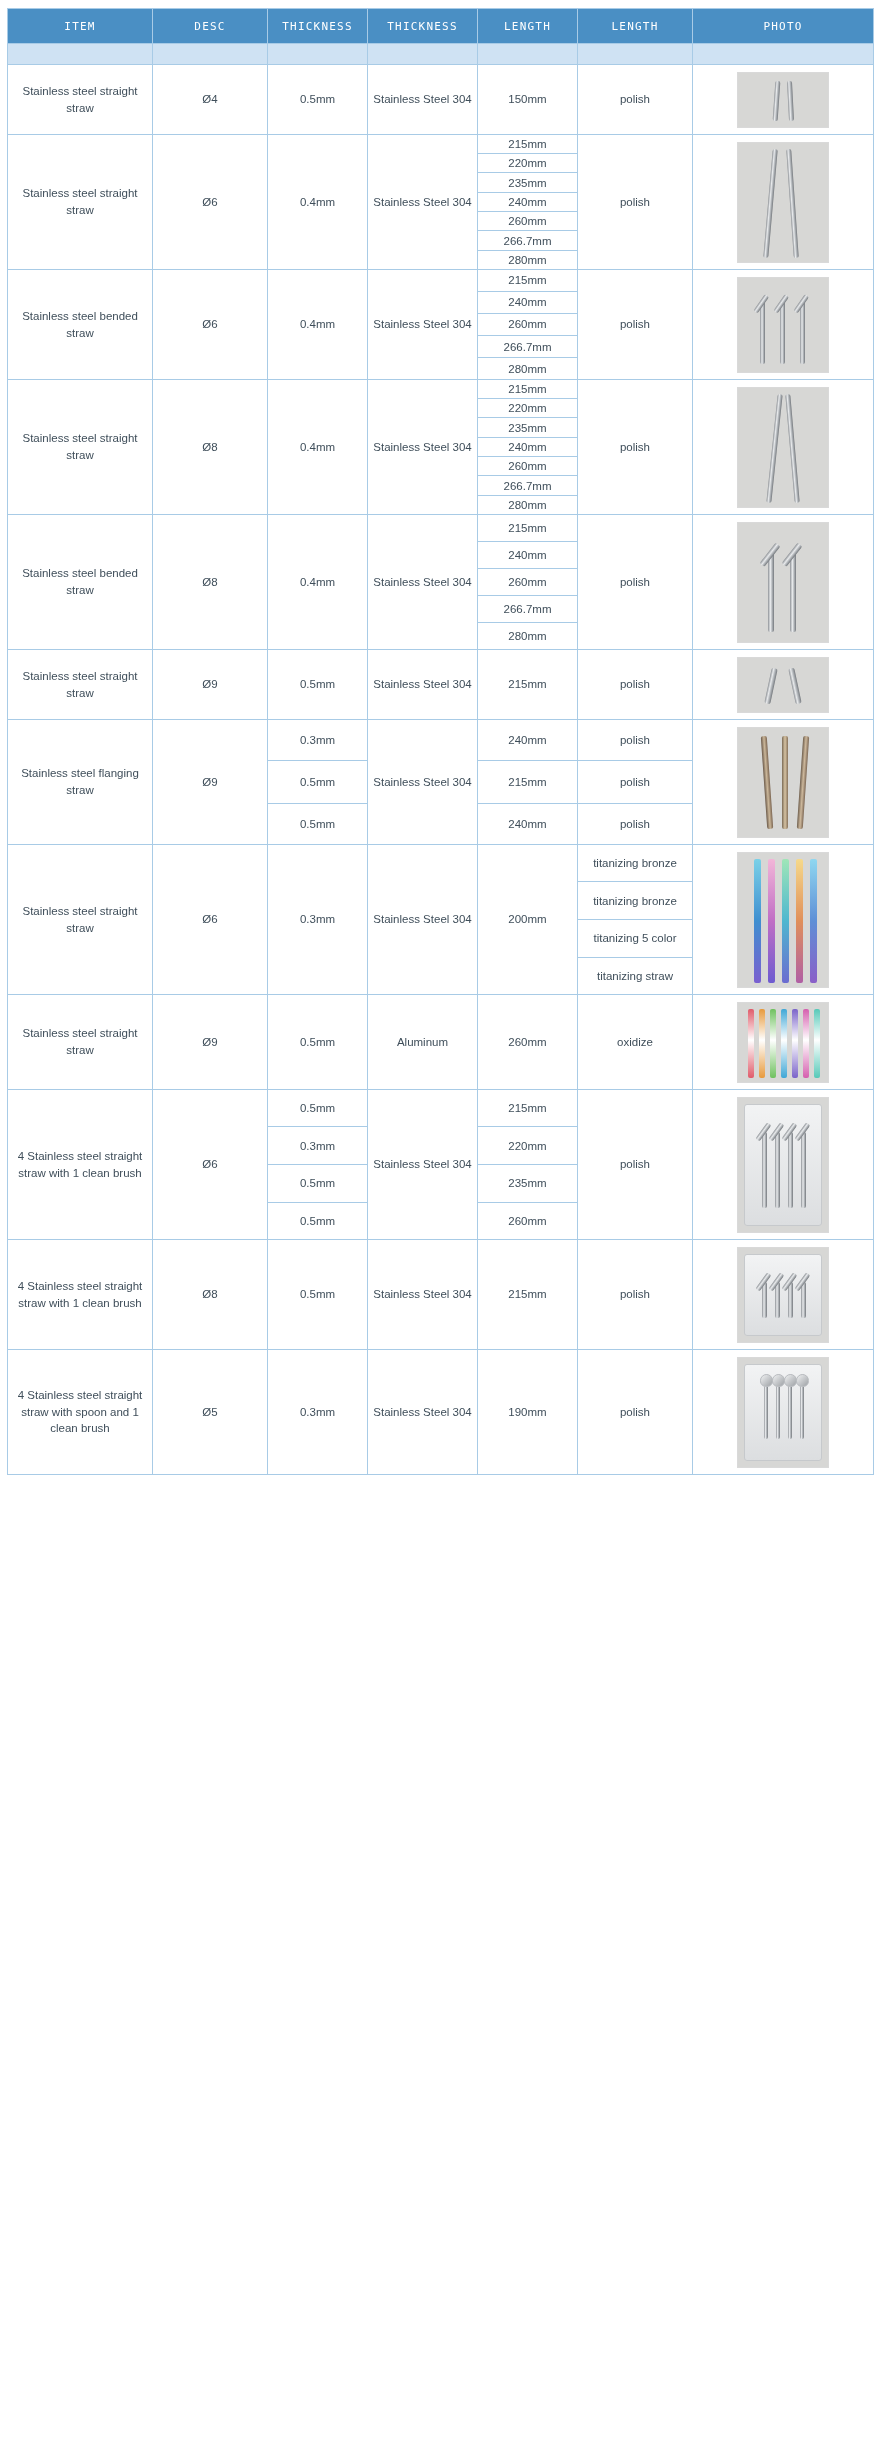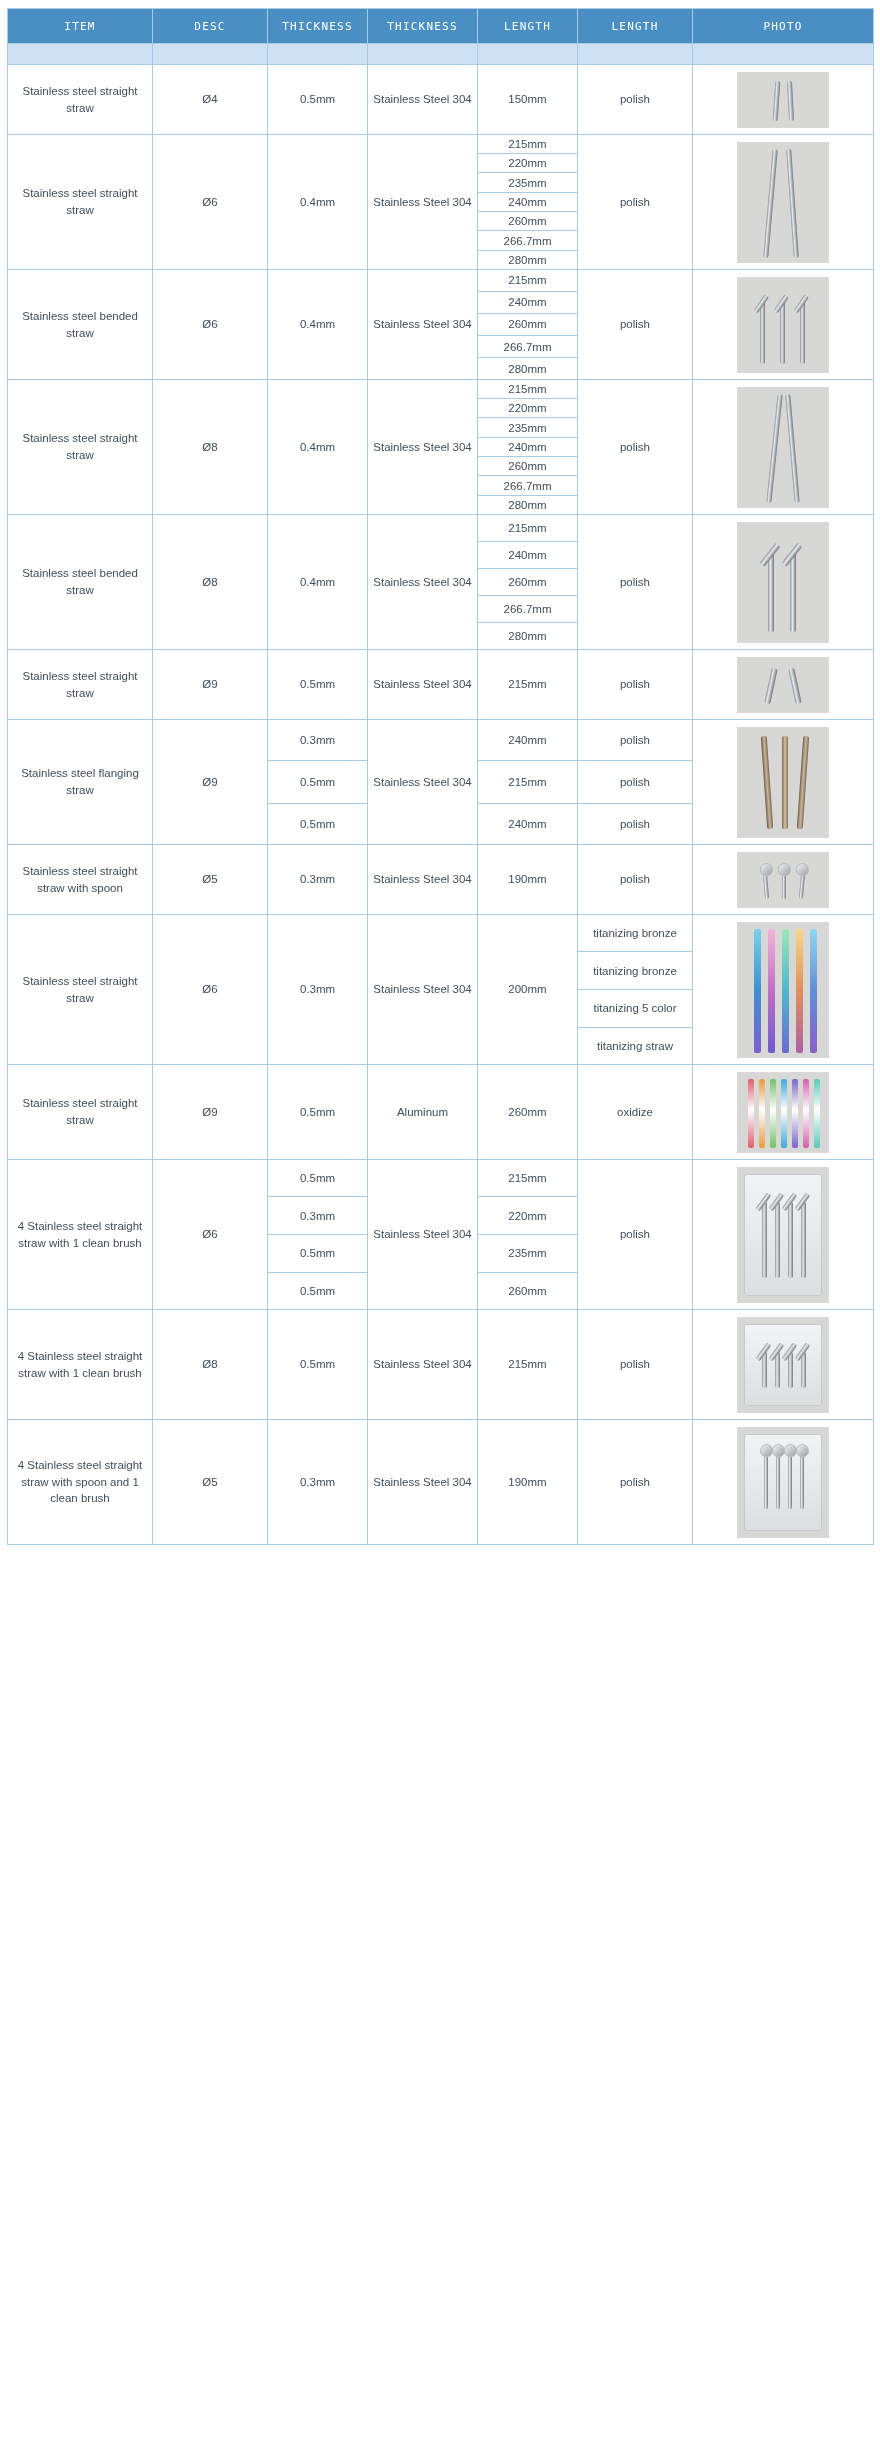--- a/index.html
+++ b/index.html
@@ -388,38 +388,20 @@
             </table>
           </td>
           <td class="photo">
             <div class="ph" style="height:111px;background:#d7d7d5">
               <div class="colorstraw" style="left:26px;top:8px;width:6px;height:93px;background:linear-gradient(90deg,#6b5a4a,#cbb79a,#7a6450);transform:rotate(-4deg)"></div>
               <div class="colorstraw" style="left:44px;top:8px;width:6px;height:93px;background:linear-gradient(90deg,#7a6a55,#d6c3a3,#86715a);transform:rotate(0deg)"></div>
               <div class="colorstraw" style="left:62px;top:8px;width:6px;height:93px;background:linear-gradient(90deg,#6f5f4e,#cdb89c,#7d6855);transform:rotate(4deg)"></div>
             </div>
           </td>
         </tr>
-        <tr style="height: 70px;">
-          <td class="cell">Stainless steel straight straw with spoon</td>
-          <td class="cell">Ø5</td>
-          <td class="cell">0.3mm</td>
-          <td class="cell">Stainless Steel 304</td>
-          <td class="cell">190mm</td>
-          <td class="cell">polish</td>
-          <td class="photo">
-            <div class="ph" style="height:56px;background:#d7d7d5">
-              <div class="straw" style="left:26px;top:20px;width:4px;height:26px;transform:rotate(-5deg)"></div>
-                <div class="spoon" style="left:22px;top:10px;"></div>
-              <div class="straw" style="left:44px;top:20px;width:4px;height:26px;transform:rotate(0deg)"></div>
-                <div class="spoon" style="left:40px;top:10px;"></div>
-              <div class="straw" style="left:62px;top:20px;width:4px;height:26px;transform:rotate(5deg)"></div>
-                <div class="spoon" style="left:58px;top:10px;"></div>
-            </div>
-          </td>
-        </tr>
         <tr style="height: 150px;">
           <td class="cell">Stainless steel straight straw</td>
           <td class="cell">Ø6</td>
           <td class="cell">0.3mm</td>
           <td class="cell">Stainless Steel 304</td>
           <td class="cell">200mm</td>
           <td class="sub">
             <table class="inner">
               <tbody>
                 <tr>

